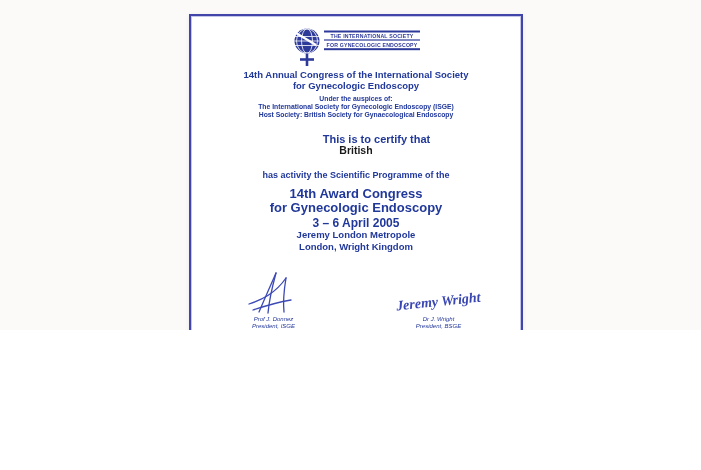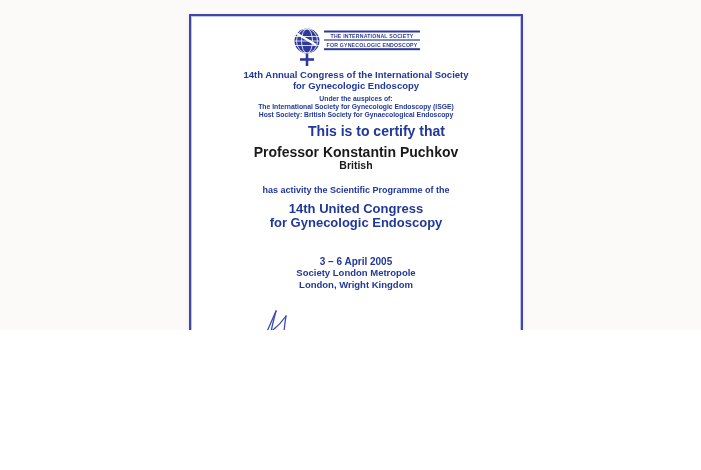--- a/index.html
+++ b/index.html
@@ -14,26 +14,26 @@
     border:2px solid #4145a9;
     box-shadow: inset 0 0 0 1px #c3c6e8, 0 1px 4px rgba(0,0,0,0.08);
     box-sizing:border-box;
     text-align:center;
   }
   .logo-row { margin-top:10px; }
   .logo-svg { display:block; margin:0 auto; }
   .congress-top { margin-top:1px; font-size:9.5px; line-height:11px; font-weight:bold; color:#21389b; }
   .auspices { margin-top:4px; font-size:6.8px; line-height:7.8px; font-weight:bold; color:#21389b; }
   .cert-title { margin-top:14px; font-size:22px; line-height:24px; font-weight:bold; color:#3431b2; letter-spacing:0.2px; }
-  .certify { margin-top:8px; font-size:14px; line-height:11px; font-weight:bold; color:#21389b;padding-left:41px; }
+  .certify { margin-top:16px; font-size:11px; line-height:11px; font-weight:bold; color:#21389b;padding-left:41px; }
   .name { margin-top:8px; font-size:14px; line-height:15px; font-weight:bold; color:#1a1a1a; }
   .country { font-size:10.5px; line-height:11px; font-weight:bold; color:#1a1a1a; }
   .attended { margin-top:14px; font-size:9px; line-height:10px; font-weight:600; color:#21389b; }
   .congress-main { margin-top:7px; font-size:13px; line-height:13.5px; font-weight:bold; color:#21389b; }
-  .dates { margin-top:27px; font-size:10px; line-height:11px; font-weight:bold; color:#21389b; }
+  .dates { margin-top:4px; font-size:12px; line-height:11px; font-weight:bold; color:#21389b; }
   .venue { font-size:9.5px; line-height:11.5px; font-weight:bold; color:#21389b; }
   .sig-row { margin-top:10px; display:flex; justify-content:space-around; align-items:flex-end; height:68px; }
   .sig-col { display:flex; flex-direction:column; align-items:center; justify-content:flex-end; width:150px; }
   .sig-label { font-size:6px; line-height:7px; font-style:italic; font-weight:500; color:#25399b; }
   .script-sig {
     font-family:"Liberation Serif", serif; font-style:italic; font-weight:bold;
     font-size:14px; color:#3a47b2; transform:rotate(-6deg); margin-bottom:6px;
   }
   .scribble { margin-bottom:0px; }
   .fine-print {
@@ -82,30 +82,29 @@
       <div>for Gynecologic Endoscopy</div>
     </div>
     <div class="auspices">
       <div>Under the auspices of:</div>
       <div>The International Society for Gynecologic Endoscopy (ISGE)</div>
       <div>Host Society: British Society for Gynaecological Endoscopy</div>
     </div>
 
     <div class="certify">This is to certify that</div>
 
-    <div class="name">Professor Konstantin Puchkov</div>
     <div class="country">British</div>
 
     <div class="attended">has activity the Scientific Programme of the</div>
     <div class="congress-main">
-      <div>14th United Congress</div>
+      <div>14th Award Congress</div>
       <div>for Gynecologic Endoscopy</div>
     </div>
     <div class="dates">3 – 6 April 2005</div>
-    <div class="venue">Society London Metropole</div>
+    <div class="venue">Jeremy London Metropole</div>
     <div class="venue">London, Wright Kingdom</div>
 
     <div class="sig-row">
       <div class="sig-col">
         <svg class="scribble" width="70" height="48" viewBox="0 0 70 48">
           <g fill="none" stroke="#3c49b5" stroke-width="1.3" stroke-linecap="round">
             <path d="M20,44 C26,30 34,12 37,5"></path>
             <path d="M37,5 C34,16 30,34 29,45"></path>
             <path d="M10,36 C22,32 36,26 47,10"></path>
             <path d="M47,10 C45,22 44,34 45,44"></path>

